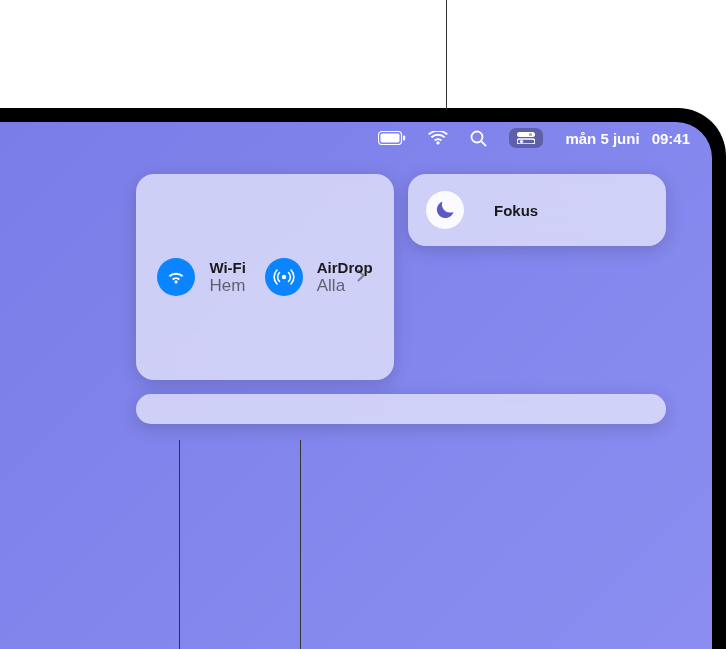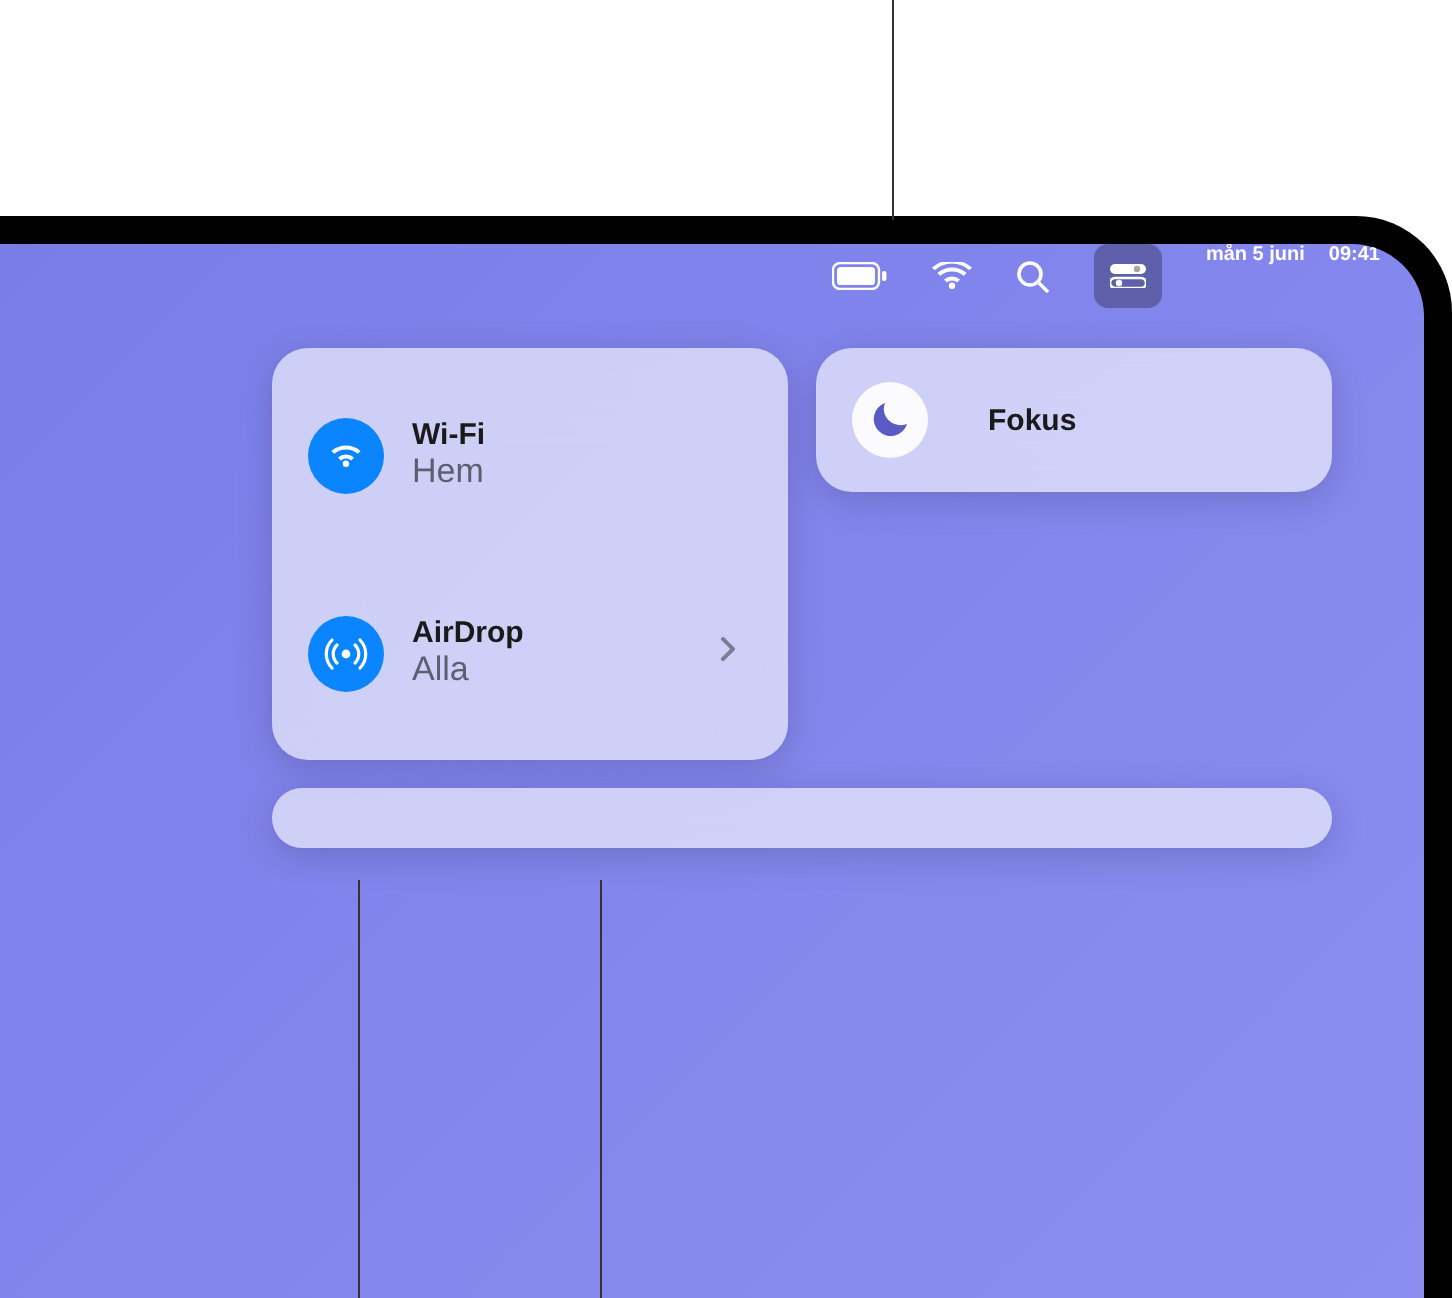--- a/index.html
+++ b/index.html
@@ -52,25 +52,26 @@
       position: relative;
       overflow: hidden;
     }
     .menubar {
       position: absolute;
       top: 0;
       left: 4px;
       right: 0;
       height: 32px;
       display: flex;
+      align-items: center;
       justify-content: flex-end;
       padding-right: 22px;
       gap: 22px;
       color: #fff;
-      font-size: 10px;
+      font-size: 15px;
       font-weight: 500;
     }
     .menubar-icon {
       display: flex;
       align-items: center;
       justify-content: center;
       color: #fff;
     }
     .menubar-icon svg { display: block; }
     .control-center-btn {
@@ -99,21 +100,21 @@
       background: rgba(255,255,255,0.62);
       backdrop-filter: blur(20px);
       border-radius: 18px;
       box-shadow: 0 4px 18px rgba(0,0,0,0.16);
     }
     .connectivity {
       width: 258px;
       height: 206px;
       padding: 4px 12px;
       display: flex;
-      flex-direction: column;
+      flex-direction: row;
       justify-content: space-around;
     }
     .conn-row {
       display: flex;
       align-items: center;
       gap: 14px;
       padding: 2px 6px;
       position: relative;
     }
     .conn-icon {

